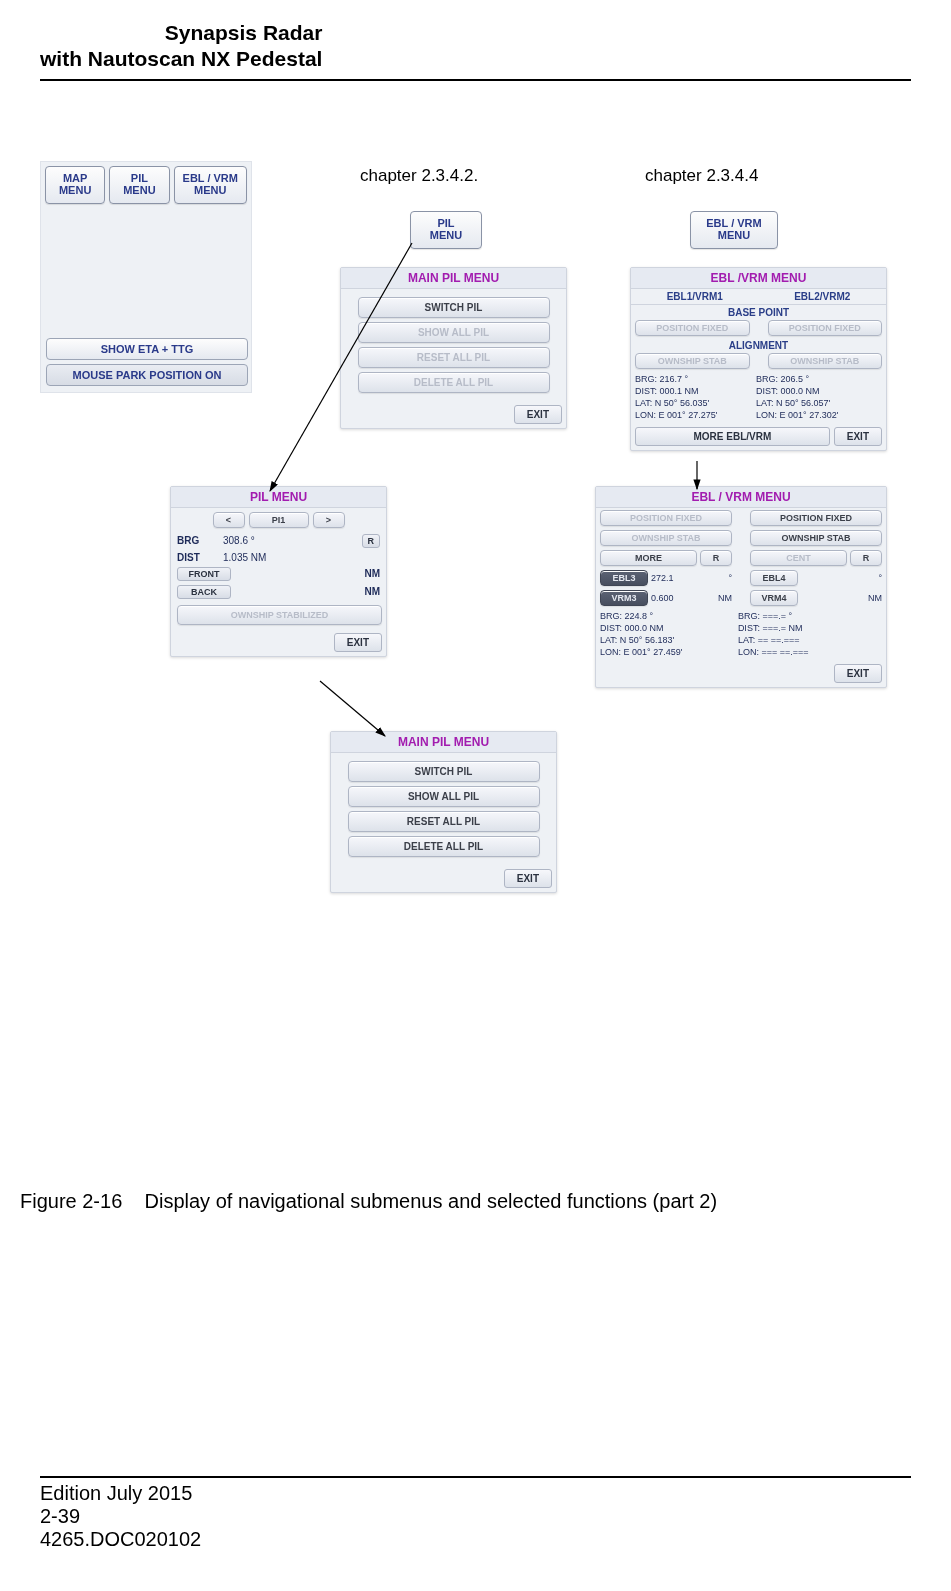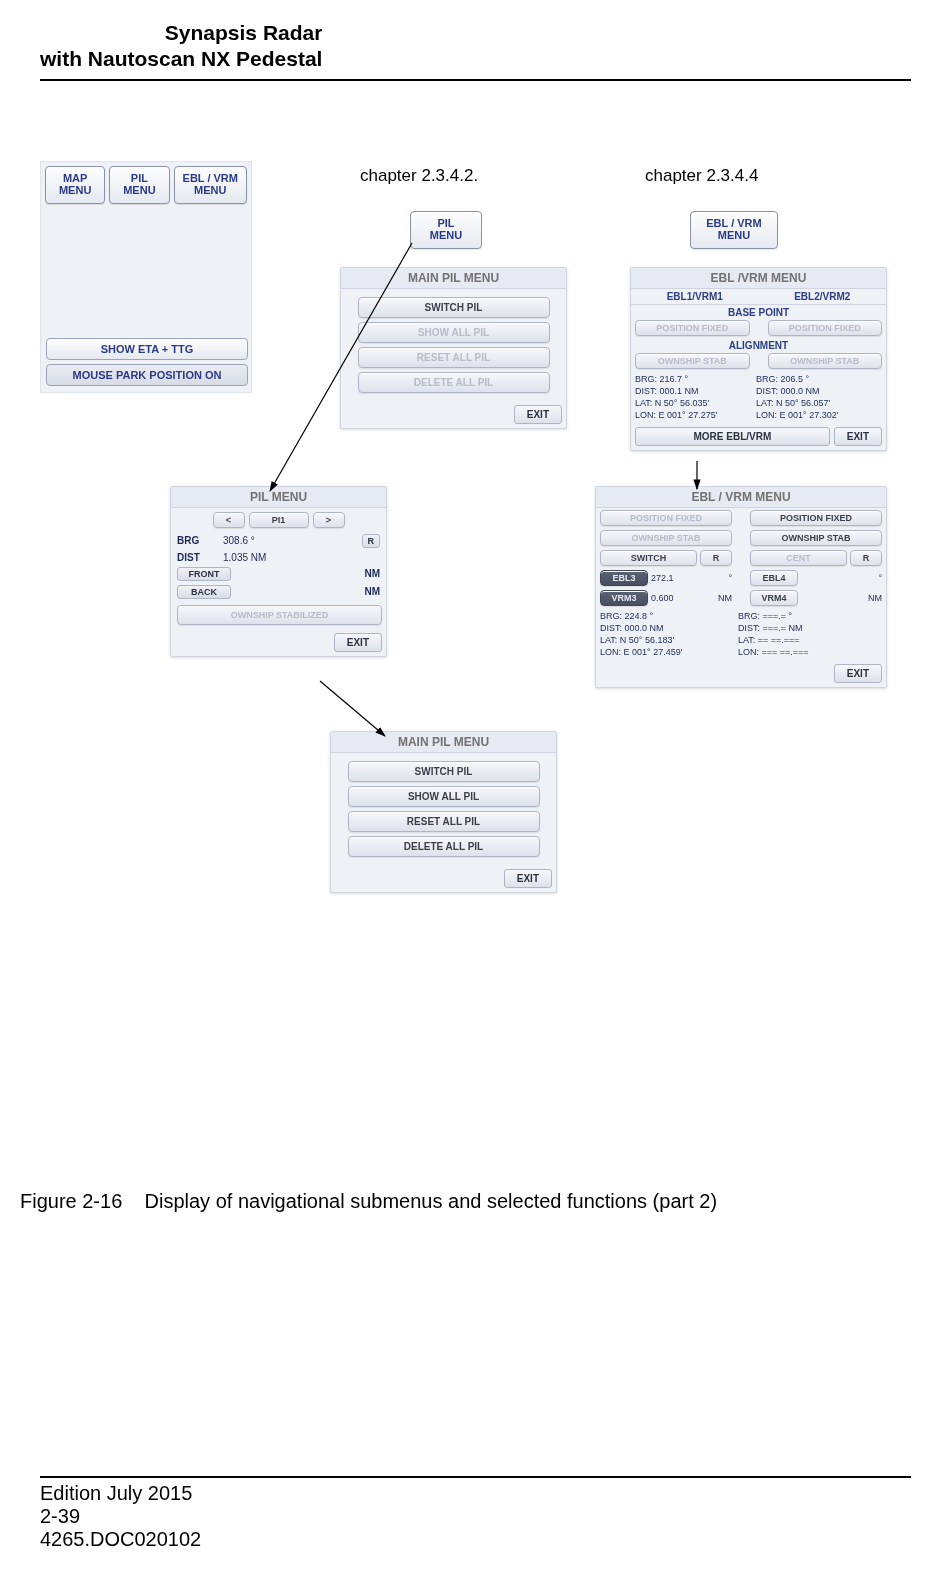--- a/index.html
+++ b/index.html
@@ -27,21 +27,21 @@
   .btn2{background:linear-gradient(#f6f7fb,#dde2ea);border:1px solid #aeb5c4;border-radius:4px;color:#3b3f49;
         font-weight:700;font-size:10px;padding:4px 0;text-align:center;box-shadow:inset 0 1px 0 #fff, 0 1px 1px rgba(0,0,0,.08);}
   .btn2.wide{display:block;width:190px;margin:4px auto;}
   .btn2.dis{color:#b7bcc8;}
   .btn2.dark{background:linear-gradient(#5c6374,#474e5e);color:#e6e9f1;border-color:#3f4554;}
   .btn2.tiny{font-size:9px;padding:2px 4px;}
   .btn-long{background:linear-gradient(#fdfdfd,#e5e9f0);border:1px solid #9ca5b6;border-radius:4px;
             color:#2a3a8a;font-weight:700;font-size:11px;text-align:center;padding:4px 0;width:200px;}
 
   .panel{background:#eef1f5;border:1px solid #cfd4de;border-radius:2px;box-shadow:0 1px 3px rgba(0,0,0,.15);}
-  .panel .title{background:#e6eaf2;border-bottom:1px solid #cfd4de;color:#737373;font-weight:700;font-size:12px;text-align:center;padding:3px 0;}
+  .panel .title{background:#e6eaf2;border-bottom:1px solid #cfd4de;color:#a21caf;font-weight:700;font-size:12px;text-align:center;padding:3px 0;}
   .panel .sub{display:flex;border-bottom:1px solid #cfd4de;font-size:10px;font-weight:700;color:#2a3e88;}
   .panel .sub>div{flex:1;text-align:center;padding:2px 0;}
   .panel .sec{font-weight:700;font-size:10px;color:#2a3e88;text-align:center;padding:2px 0 0;}
   .panel .row2{display:flex;gap:18px;padding:2px 4px;}
   .panel .row2>div{flex:1;}
   .vals{font-size:9px;color:#1d2a58;padding:2px 4px;line-height:1.35;}
   .vals .col{display:inline-block;width:48%;vertical-align:top;}
   .exitbar{display:flex;justify-content:flex-end;padding:4px;gap:4px;}
   .btn-exit{background:linear-gradient(#f6f7fb,#dde2ea);border:1px solid #aeb5c4;border-radius:3px;font-size:10px;font-weight:700;padding:3px 12px;color:#2b3240;}
 
@@ -193,21 +193,21 @@
       <div class="row2">
           <div class="btn2 dis tiny">POSITION FIXED</div>
           <div class="btn2 tiny">POSITION FIXED</div>
         </div>
       <div class="row2">
           <div class="btn2 dis tiny">OWNSHIP STAB</div>
           <div class="btn2 tiny">OWNSHIP STAB</div>
         </div>
       <div class="row2">
         <div style="flex:1;display:flex;gap:3px;">
-            <div class="btn2 tiny" style="flex:1;">SWITCH</div>
+            <div class="btn2 tiny" style="flex:1;">MORE</div>
             <div class="btn2 tiny" style="width:22px;">R</div>
           </div>
         <div style="flex:1;display:flex;gap:3px;">
             <div class="btn2 dis tiny" style="flex:1;">CENT</div>
             <div class="btn2 tiny" style="width:22px;">R</div>
           </div>
       </div>
       <div class="row2" style="align-items:center;font-size:9px;color:#1d2a58;">
         <div style="flex:1;display:flex;gap:3px;align-items:center;">
             <div class="btn2 dark tiny" style="width:38px;">EBL3</div>

